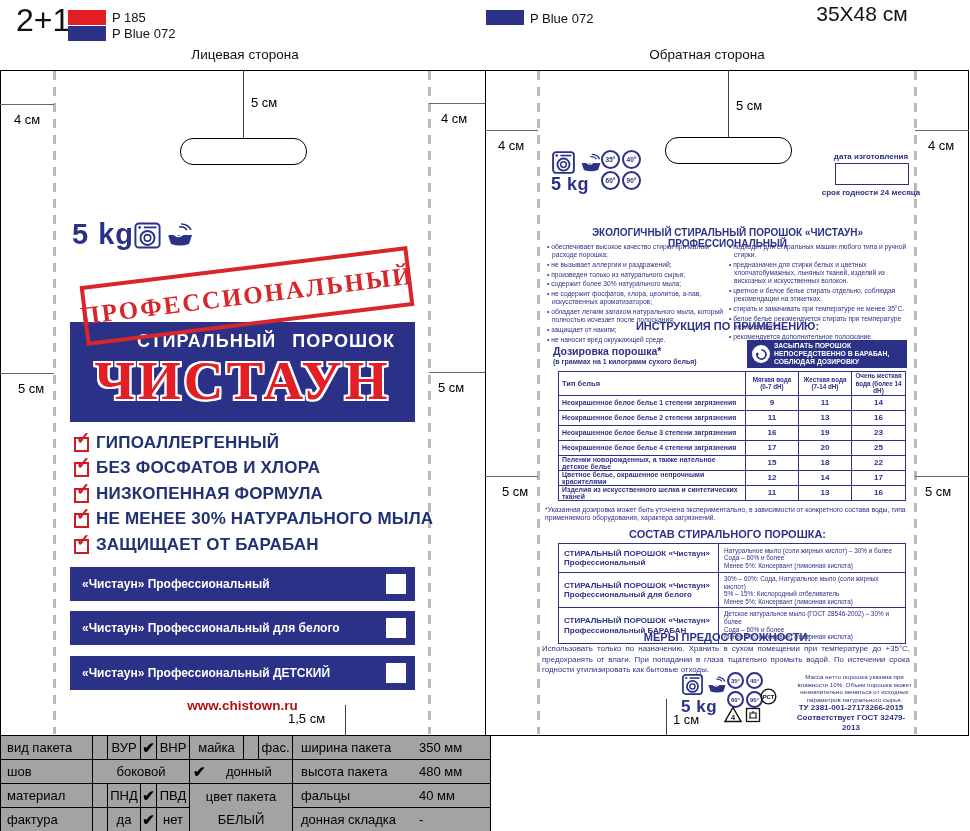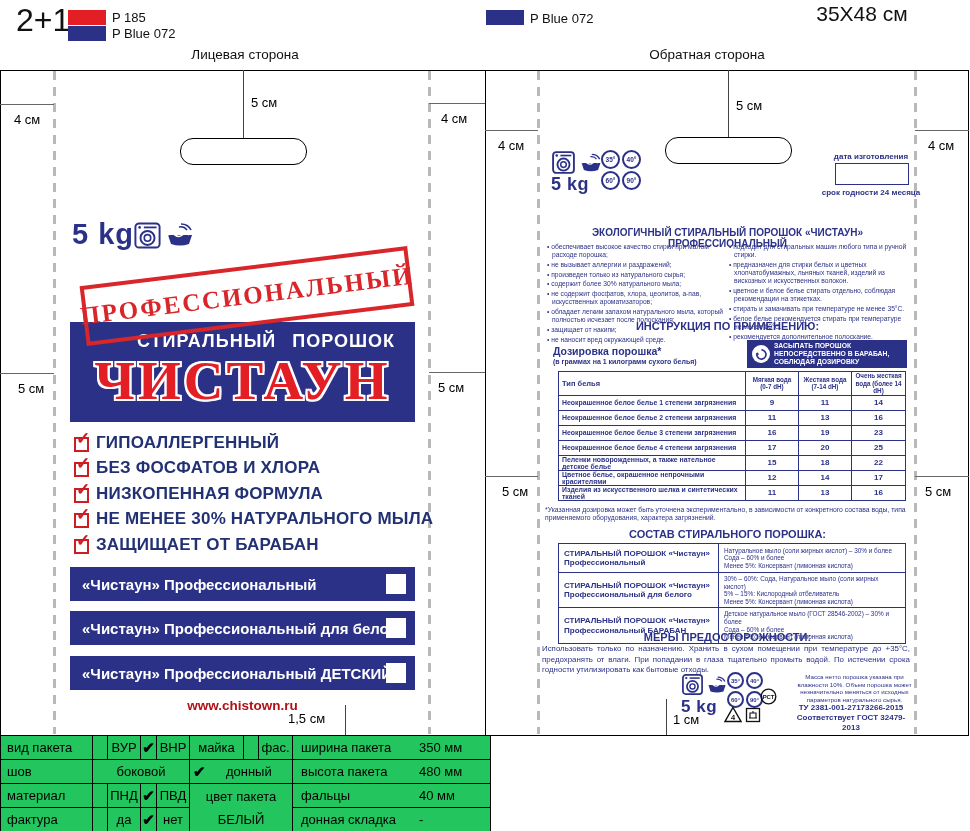--- a/index.html
+++ b/index.html
@@ -32,21 +32,21 @@
   .banner .brand{text-align:center;font-family:"Liberation Serif",serif;font-weight:bold;font-size:55px;
       line-height:58px;color:#e31e24;letter-spacing:3px;
       text-shadow:-2px -2px 0 #fff,2px -2px 0 #fff,-2px 2px 0 #fff,2px 2px 0 #fff,0 -2px 0 #fff,0 2px 0 #fff,-2px 0 0 #fff,2px 0 0 #fff;}
   .features{left:74px;top:432px;}
   .feat{display:flex;align-items:center;height:21px;margin-bottom:4.5px;}
   .feat-check{position:relative;width:22px;height:18px;flex:0 0 22px;}
   .feat-box{position:absolute;left:0;top:3px;width:11px;height:11px;border:2.5px solid #cc1d22;}
   .feat-tick{position:absolute;left:2px;top:-6px;color:#cc1d22;font-size:17px;font-style:normal;font-weight:bold;}
   .feat-text{font-weight:bold;font-size:17px;color:#213173;letter-spacing:0.2px;}
   .vbar{left:70px;width:345px;height:34px;background:#2b3187;display:flex;align-items:center;}
-  .vbar span{color:#fff;font-weight:bold;font-size:15px;padding-left:12px;}
+  .vbar span{color:#fff;font-weight:bold;font-size:12px;padding-left:12px;}
   .vbar .box{position:absolute;right:9px;top:7px;width:20px;height:20px;background:#fff;}
   .site{font-weight:bold;font-size:13.5px;color:#b01116;}
   
   .b-title{font-weight:bold;font-size:10px;color:#2b3187;text-align:center;}
   .b-col{font-size:6.7px;line-height:8.2px;color:#2b3187;}
   .b-col ul{margin:0;padding:0;list-style:none;}
   .b-col li{margin-bottom:1.5px;padding-left:5px;text-indent:-5px;}
   .b-col li::before{content:"• ";}
   .datebox{border:1px solid #2b3187;background:#fff;}
   .blbl{font-weight:bold;font-size:8px;color:#2b3187;text-align:center;}
@@ -73,21 +73,21 @@
   .producer .psite{font-weight:bold;font-size:8px;margin-top:2px;}
   .temp{border-radius:50%;border:2px solid #2b3187;color:#2b3187;font-weight:bold;box-sizing:border-box;
         display:flex;align-items:center;justify-content:center;background:#fff;}
   .t19{width:19px;height:19px;font-size:6.5px;}
   .t17{width:17px;height:17px;font-size:6px;}
   .kg-s{font-weight:bold;color:#2b3187;font-size:18px;letter-spacing:0.5px;}
   .massnote{font-size:6.2px;line-height:7.6px;color:#2b3187;text-align:center;}
   .tu{font-weight:bold;font-size:8px;line-height:10px;color:#2b3187;text-align:center;}
   .blk{color:#111;}
   
-  table.spec{border-collapse:collapse;table-layout:fixed;width:490px;background:#22c55e;}
+  table.spec{border-collapse:collapse;table-layout:fixed;width:490px;background:#a3a3a3;}
   table.spec td{border:1px solid #000;height:23px;font-size:13px;color:#000;padding:0;overflow:hidden;}
   table.spec td.lb{padding-left:6px;}
   table.spec td.ct{text-align:center;}
   .chk{font-weight:bold;font-size:15px;}
   .optflex{display:flex;align-items:center;}
   .optflex .chk{padding-left:3px;}
   .optflex .ot{flex:1;text-align:center;}
   .pair{display:flex;align-items:center;padding-left:8px;}
   .pair .plabel{width:118px;}
   .midcell{text-align:center;line-height:23px;}

